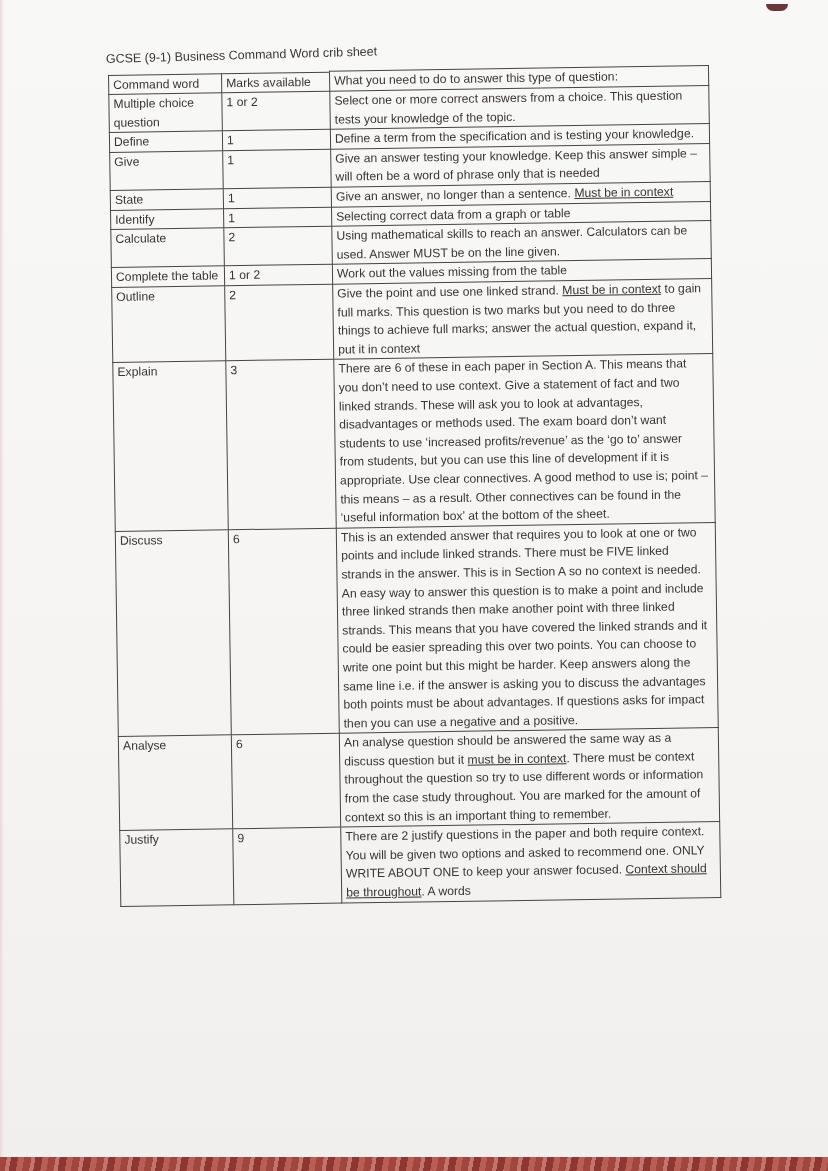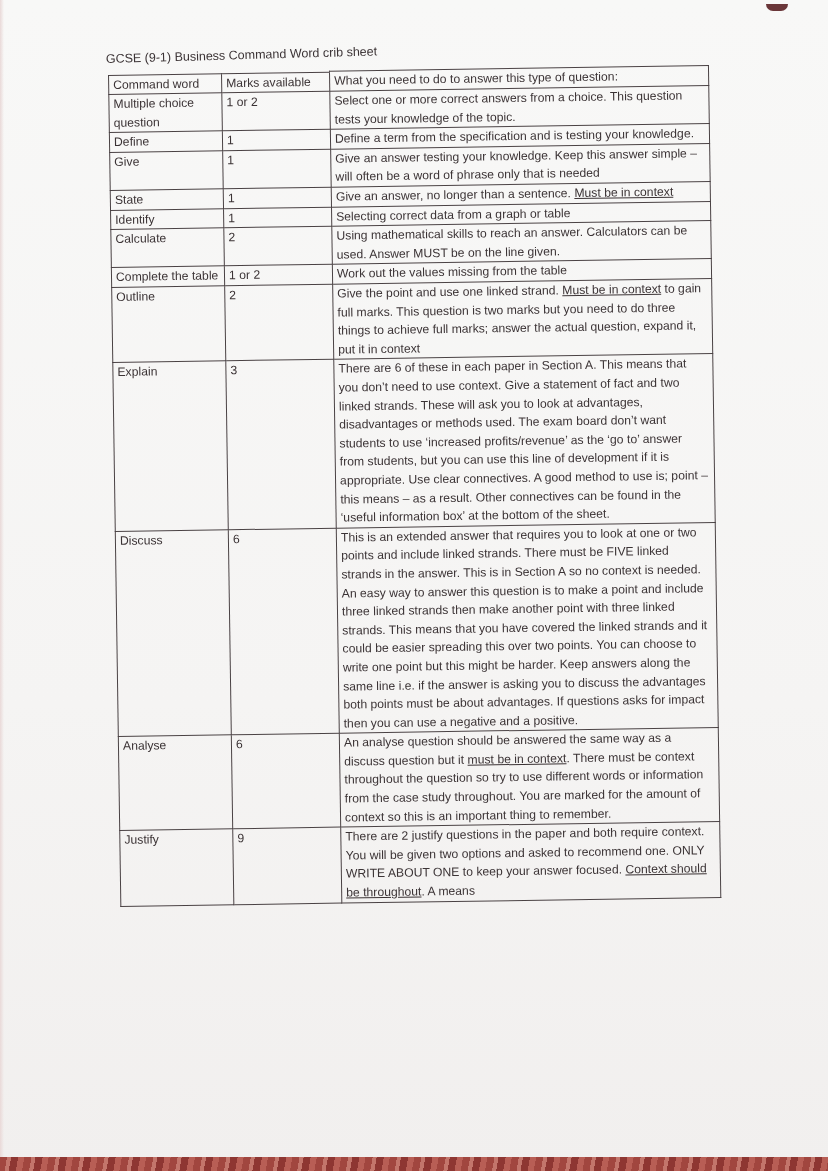--- a/index.html
+++ b/index.html
@@ -118,20 +118,20 @@
             <td><span>This is an extended answer that requires you to look at one or two points and include linked strands.  There must be FIVE linked strands in the answer.  This is in Section A so no context is needed.  An easy way to answer this question is to make a point and include three linked strands then make another point with three linked strands.  This means that you have covered the linked strands and it could be easier spreading this over two points.  You can choose to write one point but this might be harder.  Keep answers along the same line i.e. if the answer is asking you to discuss the advantages both points must be about advantages.  If questions asks for impact then you can use a negative and a positive.</span></td>
           </tr>
           <tr>
             <td class="cmd">Analyse</td>
             <td class="marks">6</td>
             <td><span>An analyse question should be answered the same way as a discuss question but it </span><span class="u">must be in context</span><span>.  There must be context throughout the question so try to use different words or information from the case study throughout.  You are marked for the amount of context so this is an important thing to remember.</span></td>
           </tr>
           <tr>
             <td class="cmd">Justify</td>
             <td class="marks">9</td>
-            <td><span>There are 2 justify questions in the paper and both require context.  You will be given two options and asked to recommend one.  ONLY WRITE ABOUT ONE to keep your answer focused.  </span><span class="u">Context should be throughout</span><span>.  A means</span></td>
+            <td><span>There are 2 justify questions in the paper and both require context.  You will be given two options and asked to recommend one.  ONLY WRITE ABOUT ONE to keep your answer focused.  </span><span class="u">Context should be throughout</span><span>.  A words</span></td>
           </tr>
         </tbody>
     </table>
   </div>
 
   <div class="bottom-edge"></div>
 </div>
 
 </body></html>

